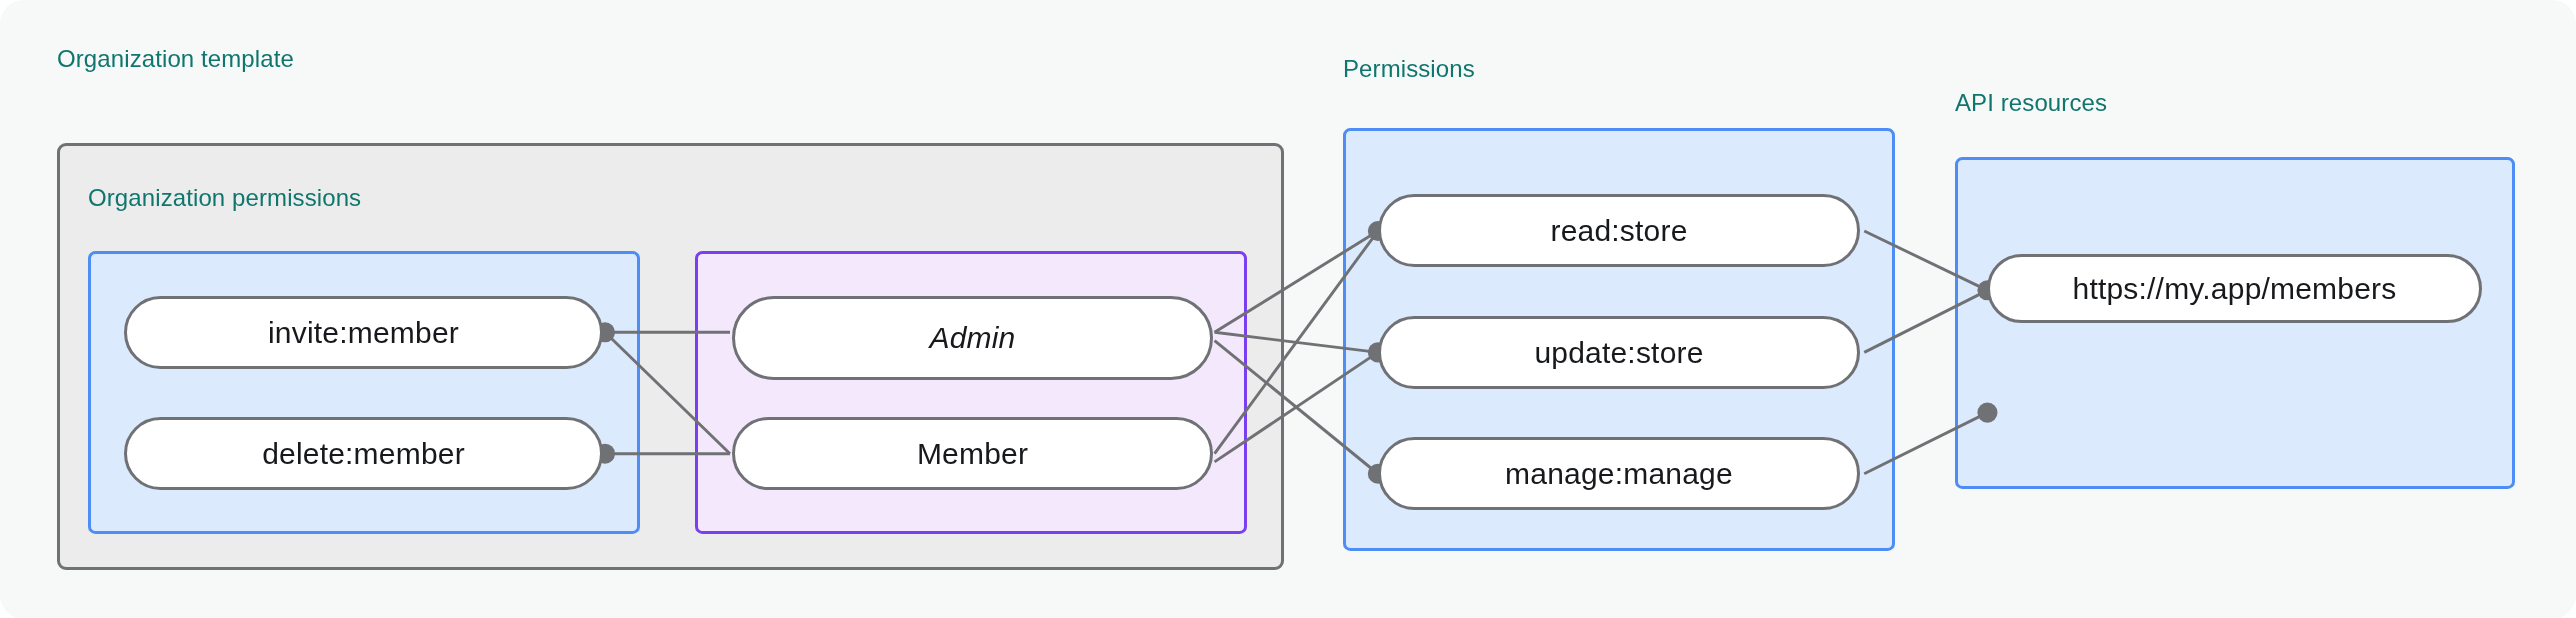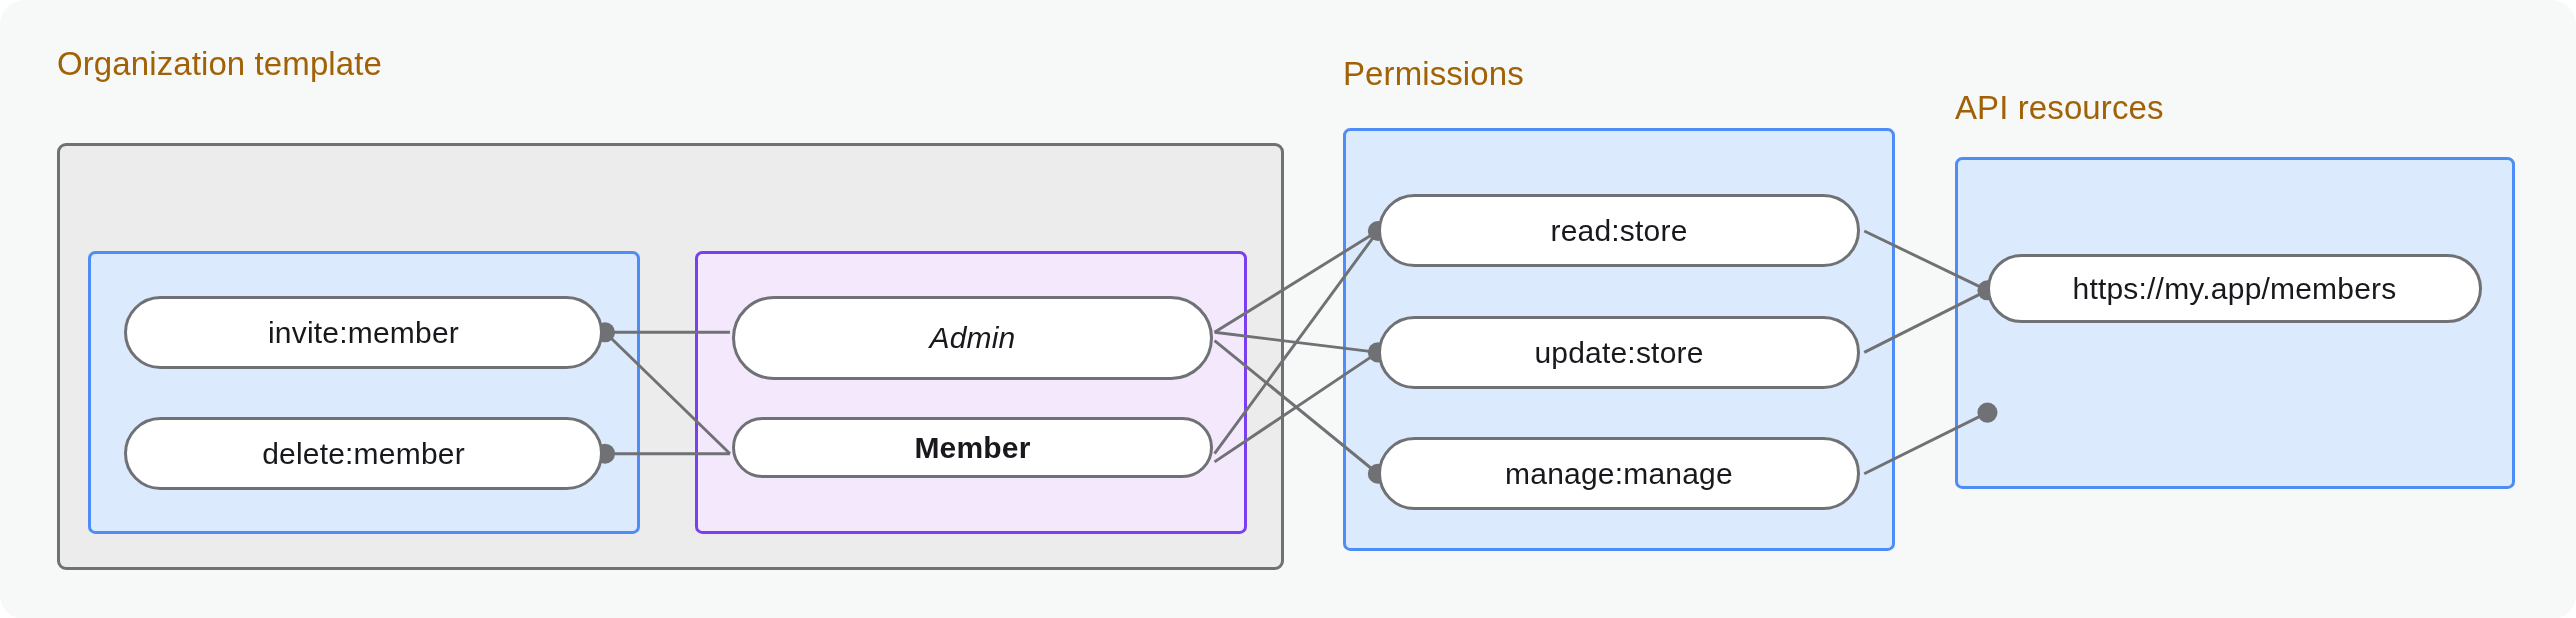--- a/index.html
+++ b/index.html
@@ -37,23 +37,23 @@
     stroke-width: 3.2;
     fill: none;
   }
   .edge-dot {
     fill: #6f7174;
   }
 
   
   .section-caption {
     position: absolute;
-    font-size: 33px;
+    font-size: 24px;
     line-height: 1;
-    color: #a16207;
+    color: #0f766e;
     letter-spacing: 0.1px;
     white-space: nowrap;
     z-index: 9;
   }
 
   
   .template-box {
     position: absolute;
     background: #ececec;
     border: 3.7px solid #6f7174;
@@ -122,33 +122,34 @@
     <circle class="edge-dot" cx="1510" cy="386" r="11"></circle>
     <circle class="edge-dot" cx="1510" cy="519" r="11"></circle>
     <circle class="edge-dot" cx="2178" cy="318" r="11"></circle>
     <circle class="edge-dot" cx="2178" cy="452" r="11"></circle>
   </svg>
 
   <div class="section-caption" style="left:57px; top:47px;">Organization template</div>
 
   <div class="template-box" style="left:57px; top:143px; width:1227px; height:427px;"></div>
 
+  <div class="section-caption" style="left:88px; top:186px;">Organization permissions</div>
 
   <div class="group-box blue" style="left:88px; top:251px; width:552px; height:283px;"></div>
 
   <div class="pill" style="left:124px; top:417px; width:479px; height:73px;">delete:member</div>
 
   <div class="pill" style="left:124px; top:296px; width:479px; height:73px;">invite:member</div>
 
 
   <div class="group-box purple" style="left:695px; top:251px; width:552px; height:283px;"></div>
 
   <div class="pill" style="left:732px; top:296px; width:481px; height:84px;font-style:italic;">Admin</div>
 
-  <div class="pill" style="left:732px; top:417px; width:481px; height:61px;font-weight:bold;">Member</div>
+  <div class="pill" style="left:732px; top:417px; width:481px; height:73px;">Member</div>
 
   <div class="section-caption" style="left:1343px; top:57px;">Permissions</div>
 
   <div class="group-box blue" style="left:1343px; top:128px; width:552px; height:423px;"></div>
 
   <div class="pill" style="left:1378px; top:194px; width:482px; height:73px;">read:store</div>
 
   <div class="pill" style="left:1378px; top:316px; width:482px; height:73px;">update:store</div>
 
   <div class="pill" style="left:1378px; top:437px; width:482px; height:73px;">manage:manage</div>

